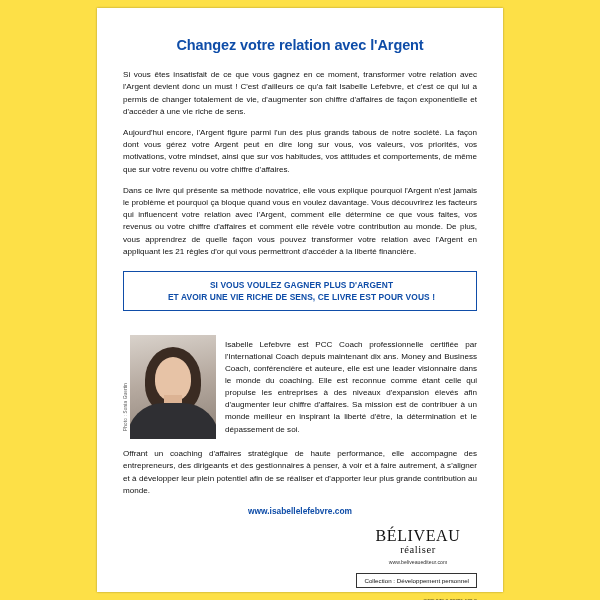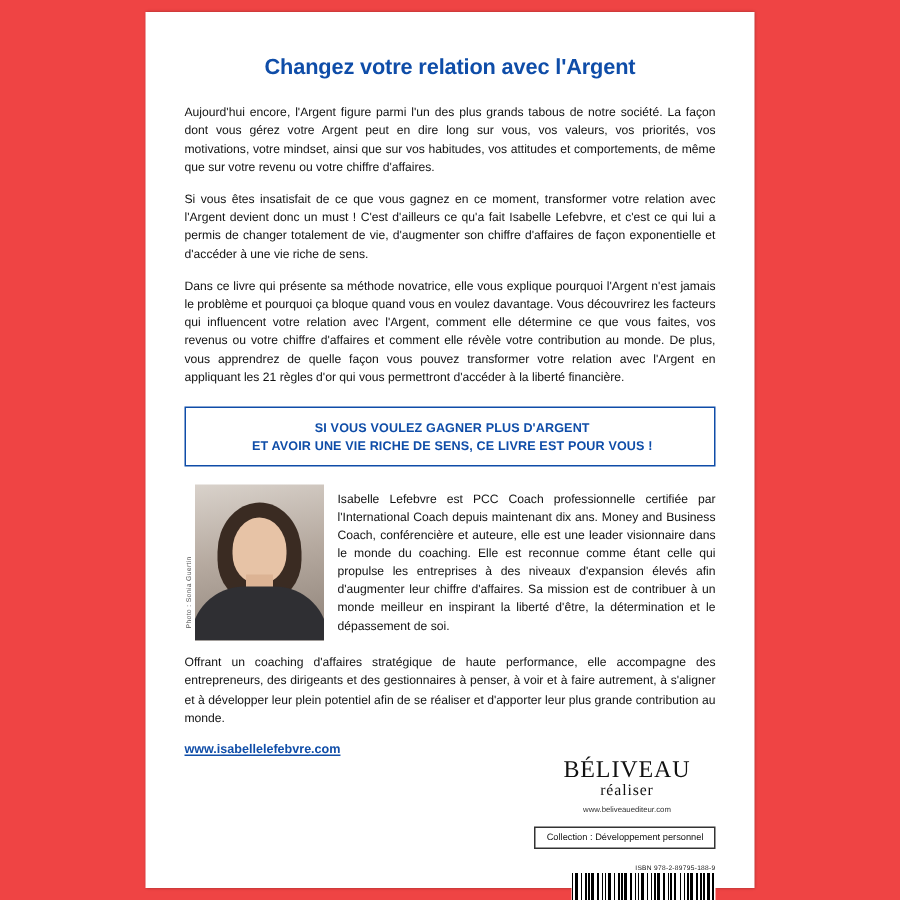--- a/index.html
+++ b/index.html
@@ -10,21 +10,21 @@
   body {
     width: 600px;
     height: 600px;
     font-family: "Liberation Sans", sans-serif;
     overflow: hidden;
   }
   .page {
     position: relative;
     width: 600px;
     height: 600px;
-    background: #ef4444;
+    background: #fde047;
     box-sizing: border-box;
   }
   .cover {
     position: absolute;
     left: 97px;
     top: 8px;
     width: 406px;
     height: 584px;
     background: #ffffff;
     box-shadow: 0 0 2px rgba(0,0,0,0.35);
@@ -51,21 +51,21 @@
   }
 
   .callout {
     border: 1.6px solid #0f4da8;
     color: #0f4da8;
     font-weight: bold;
     font-size: 8.4px;
     line-height: 1.45;
     text-align: center;
     padding: 7px 5px 7px 8px;
-    margin: 4px 0 12px 0;
+    margin: 4px 0 24px 0;
     letter-spacing: 0.1px;
   }
 
   .author-block {
     display: flex;
     gap: 9px;
     margin-bottom: 9px;
     align-items: center;
   }
   .photo-wrap {
@@ -134,25 +134,25 @@
   .author-text {
     color: #111111;
     font-size: 8.1px;
     line-height: 1.5;
     text-align: justify;
   }
 
   .spacer { flex: 1 1 auto; }
 
   .website {
+    text-align: center;
     color: #0f4da8;
     font-weight: bold;
     font-size: 8.4px;
-    margin-bottom: 2px;
-    text-decoration: underline;
+    margin-bottom: 12px;
   }
 
   .footer {
     display: flex;
     align-items: flex-end;
     justify-content: space-between;
     gap: 8px;
     flex-direction: column;
   }
   .publisher {
@@ -218,22 +218,22 @@
 </head>
 <body>
 
 <div class="page">
   <div class="cover">
 
     <div class="title">
       <span>Changez votre relation avec l'Argent</span><br>
     </div>
 
+    <div class="body-text">Si vous êtes insatisfait de ce que vous gagnez en ce moment, transformer votre relation avec l'Argent devient donc un must ! C'est d'ailleurs ce qu'a fait Isabelle Lefebvre, et c'est ce qui lui a permis de changer totalement de vie, d'augmenter son chiffre d'affaires de façon exponentielle et d'accéder à une vie riche de sens.</div>
     <div class="body-text">Aujourd'hui encore, l'Argent figure parmi l'un des plus grands tabous de notre société. La façon dont vous gérez votre Argent peut en dire long sur vous, vos valeurs, vos priorités, vos motivations, votre mindset, ainsi que sur vos habitudes, vos attitudes et comportements, de même que sur votre revenu ou votre chiffre d'affaires.</div>
-    <div class="body-text">Si vous êtes insatisfait de ce que vous gagnez en ce moment, transformer votre relation avec l'Argent devient donc un must ! C'est d'ailleurs ce qu'a fait Isabelle Lefebvre, et c'est ce qui lui a permis de changer totalement de vie, d'augmenter son chiffre d'affaires de façon exponentielle et d'accéder à une vie riche de sens.</div>
     <div class="body-text">Dans ce livre qui présente sa méthode novatrice, elle vous explique pourquoi l'Argent n'est jamais le problème et pourquoi ça bloque quand vous en voulez davantage. Vous découvrirez les facteurs qui influencent votre relation avec l'Argent, comment elle détermine ce que vous faites, vos revenus ou votre chiffre d'affaires et comment elle révèle votre contribution au monde. De plus, vous apprendrez de quelle façon vous pouvez transformer votre relation avec l'Argent en appliquant les 21 règles d'or qui vous permettront d'accéder à la liberté financière.</div>
 
     <div class="callout">
       <span>SI VOUS VOULEZ GAGNER PLUS D'ARGENT</span><br>
       <span>ET AVOIR UNE VIE RICHE DE SENS, CE LIVRE EST POUR VOUS !</span>
     </div>
 
     <div class="author-block">
       <div class="photo-wrap">
         <div class="photo-credit">Photo : Sonia Guertin</div>

